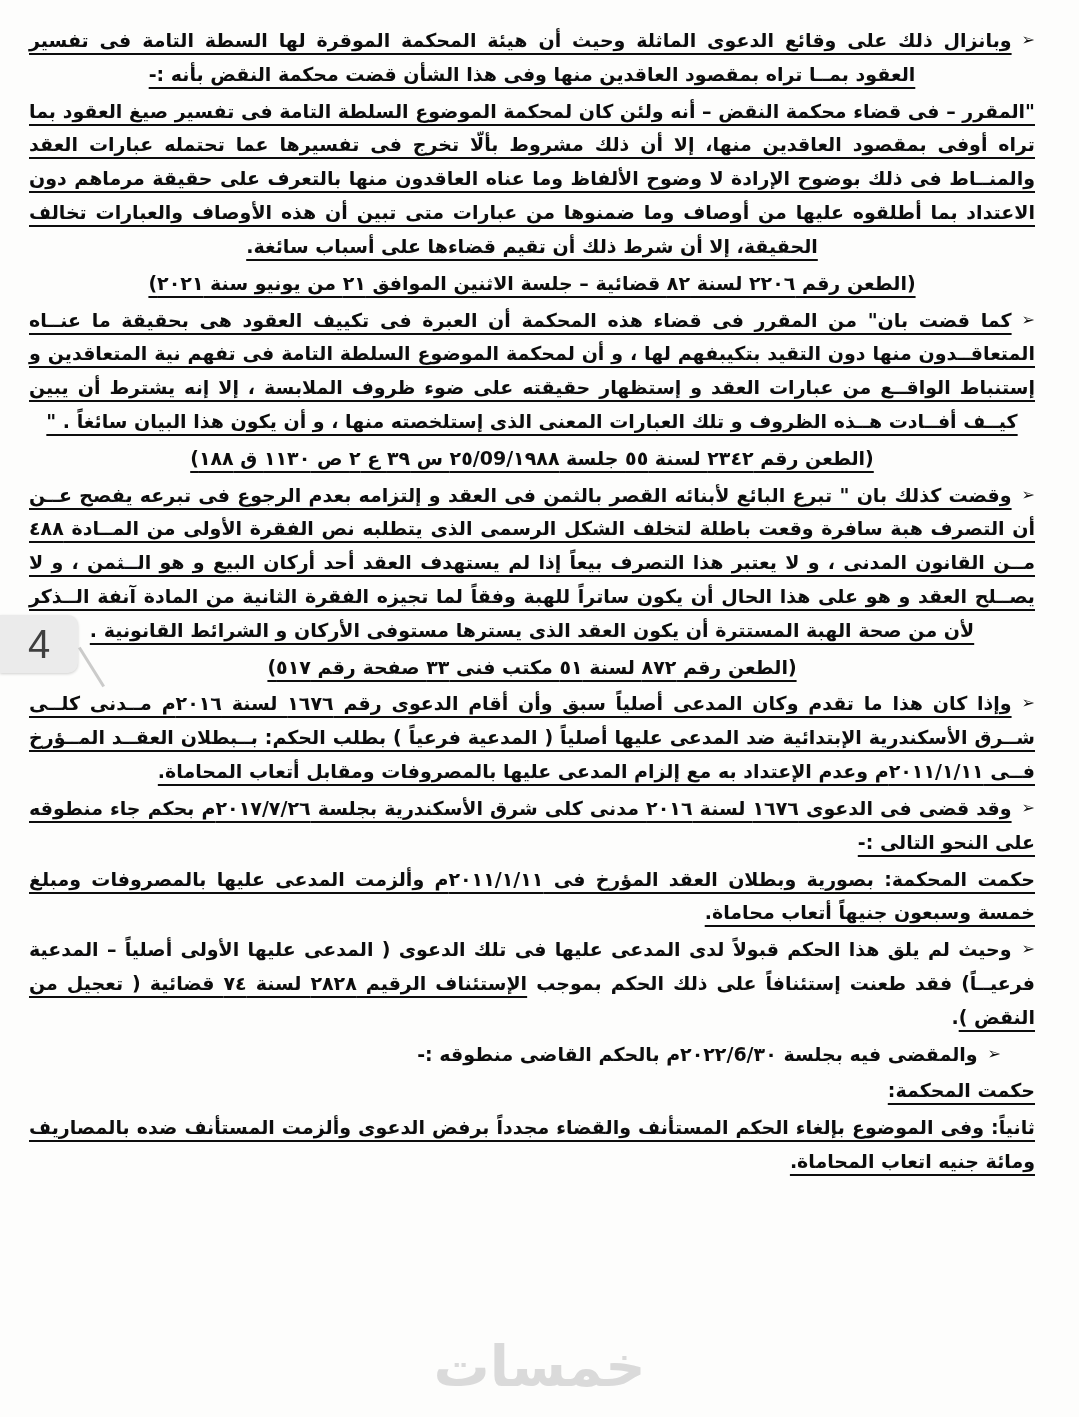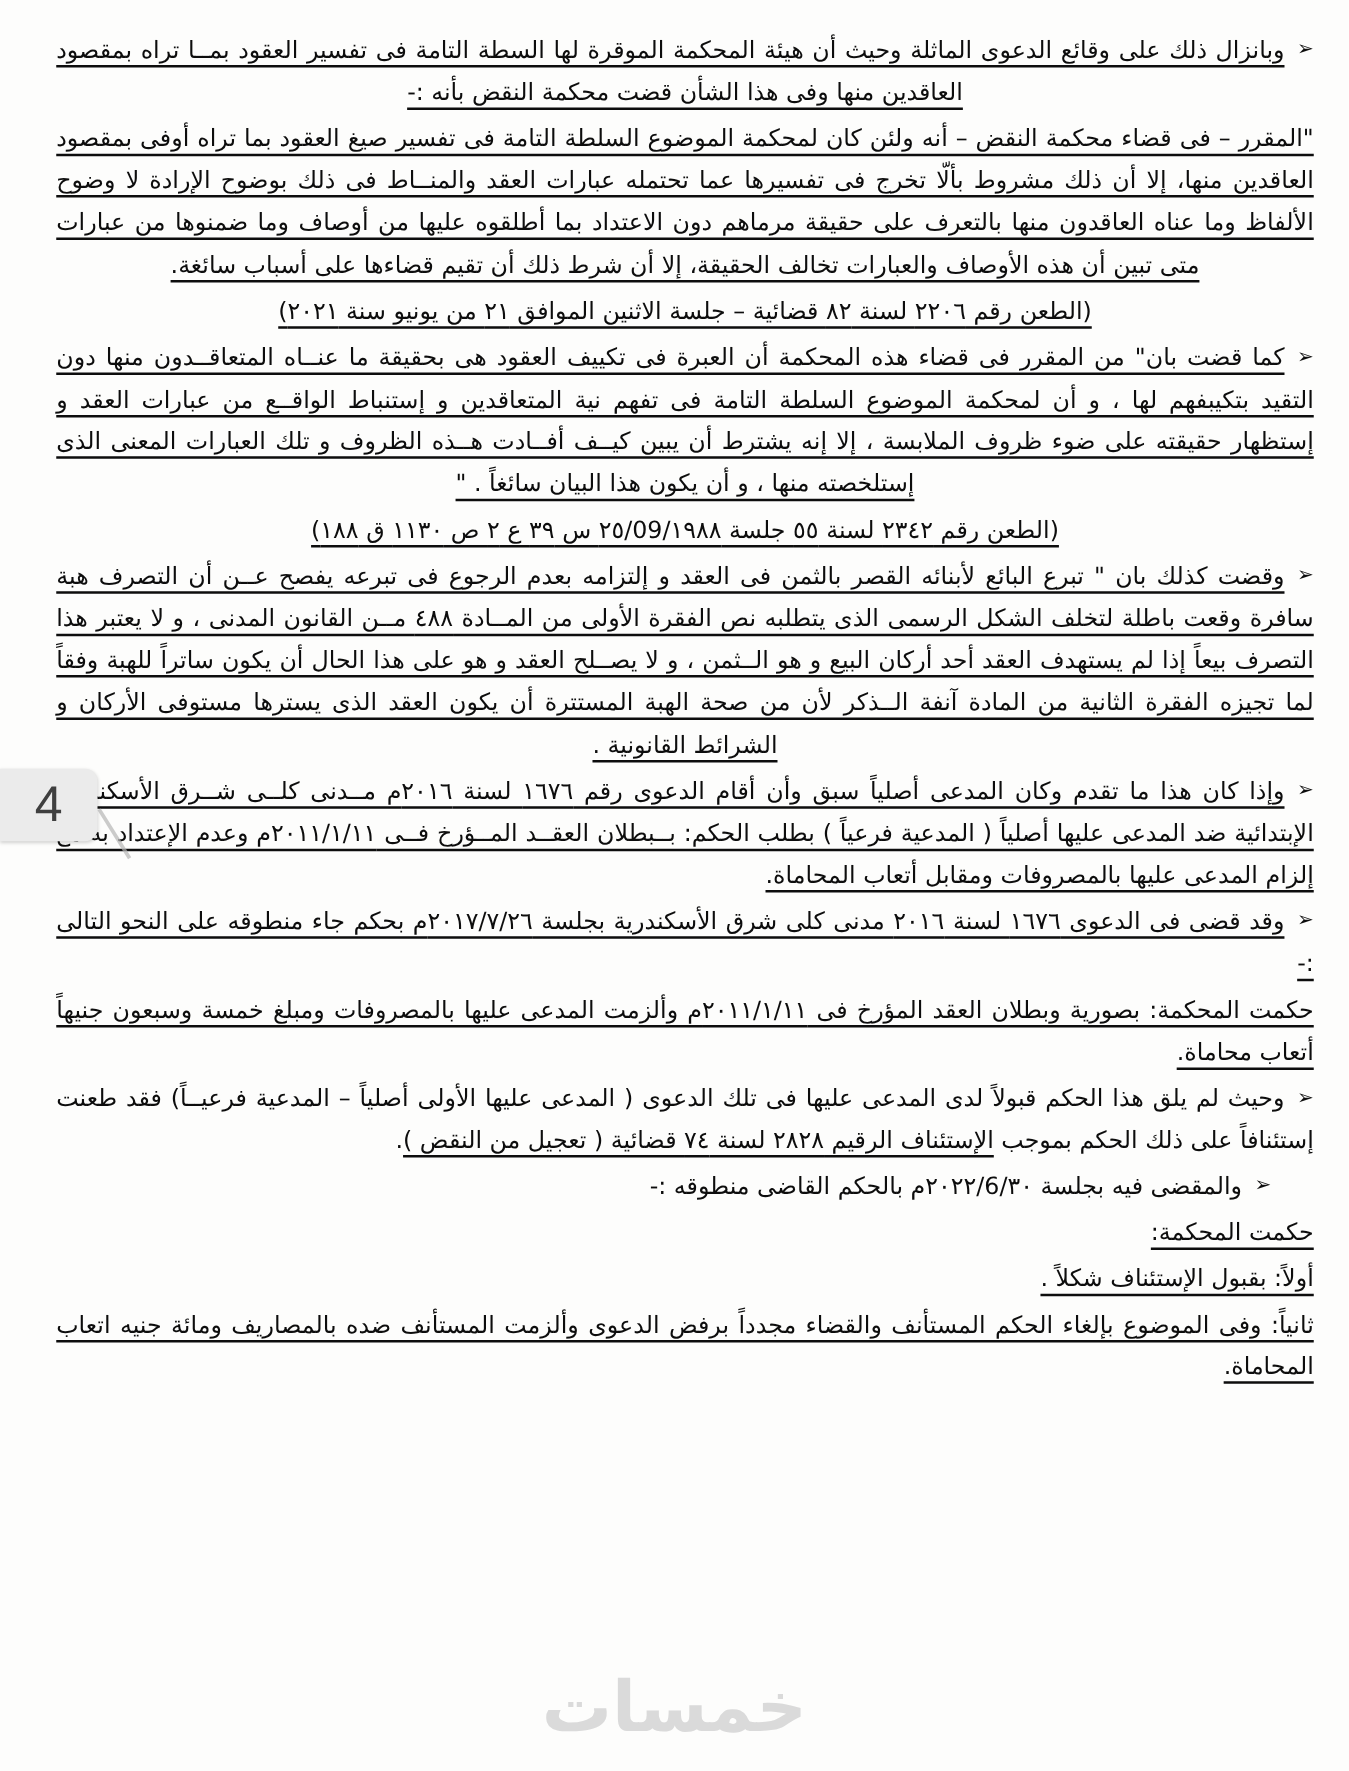--- a/index.html
+++ b/index.html
@@ -11,24 +11,24 @@
   .page {
     position: relative;
     width: 1079px; height: 1417px;
     background: #fdfdfc;
     overflow: hidden;
     direction: rtl;
     font-family: "DejaVu Sans", "Liberation Sans", sans-serif;
   }
   .content {
     position: absolute;
-    top: 24px; right: 28px;
+    top: 24px; right: 44px;
     width: 1006px;
     color: #0d0d0d;
-    font-weight: 400;
+    font-weight: 700;
     font-size: 19px;
     line-height: 1.78;
   }
   .para {
     margin: 0 0 3px 0;
     text-align: justify;
     text-align-last: right;
   }
   .para.last-center { text-align-last: center; }
   .cite {
@@ -87,35 +87,35 @@
     <p class="para u last-center"><span>"المقرر – فى قضاء محكمة النقض – أنه ولئن كان لمحكمة الموضوع السلطة التامة فى تفسير صيغ العقود بما تراه أوفى بمقصود العاقدين منها، إلا أن ذلك مشروط بألّا تخرج فى تفسيرها عما تحتمله عبارات العقد والمنــاط فى ذلك بوضوح الإرادة لا وضوح الألفاظ وما عناه العاقدون منها بالتعرف على حقيقة مرماهم دون الاعتداد بما أطلقوه عليها من أوصاف وما ضمنوها من عبارات متى تبين أن هذه الأوصاف والعبارات تخالف الحقيقة، إلا أن شرط ذلك أن تقيم قضاءها على أسباب سائغة.</span></p>
 
     <p class="para u cite"><span>(الطعن رقم ٢٢٠٦ لسنة ٨٢ قضائية – جلسة الاثنين الموافق ٢١ من يونيو سنة ٢٠٢١)</span></p>
 
     <p class="para u last-center"><span class="bullet">➢</span><span>كما قضت بان" من المقرر فى قضاء هذه المحكمة أن العبرة فى تكييف العقود هى بحقيقة ما عنــاه المتعاقــدون منها دون التقيد بتكيبفهم لها ، و أن لمحكمة الموضوع السلطة التامة فى تفهم نية المتعاقدين و إستنباط الواقــع من عبارات العقد و إستظهار حقيقته على ضوء ظروف الملابسة ، إلا إنه يشترط أن يبين كيــف أفــادت هــذه الظروف و تلك العبارات المعنى الذى إستلخصته منها ، و أن يكون هذا البيان سائغاً . "</span></p>
 
     <p class="para u cite"><span>(الطعن رقم ٢٣٤٢ لسنة ٥٥ جلسة ٢٥/09/١٩٨٨ س ٣٩ ع ٢ ص ١١٣٠ ق ١٨٨)</span></p>
 
     <p class="para u last-center"><span class="bullet">➢</span><span>وقضت كذلك بان " تبرع البائع لأبنائه القصر بالثمن فى العقد و إلتزامه بعدم الرجوع فى تبرعه يفصح عــن أن التصرف هبة سافرة وقعت باطلة لتخلف الشكل الرسمى الذى يتطلبه نص الفقرة الأولى من المــادة ٤٨٨ مــن القانون المدنى ، و لا يعتبر هذا التصرف بيعاً إذا لم يستهدف العقد أحد أركان البيع و هو الــثمن ، و لا يصــلح العقد و هو على هذا الحال أن يكون ساتراً للهبة وفقاً لما تجيزه الفقرة الثانية من المادة آنفة الــذكر لأن من صحة الهبة المستترة أن يكون العقد الذى يسترها مستوفى الأركان و الشرائط القانونية .</span></p>
 
+    <p class="para u cite"><span>(الطعن رقم ٨٧٢ لسنة ٥١ مكتب فنى ٣٣ صفحة رقم ٥١٧)</span></p>
 
     <p class="para u"><span class="bullet">➢</span><span>وإذا كان هذا ما تقدم وكان المدعى أصلياً سبق وأن أقام الدعوى رقم ١٦٧٦ لسنة ٢٠١٦م مــدنى كلــى شــرق الأسكندرية الإبتدائية ضد المدعى عليها أصلياً ( المدعية فرعياً ) بطلب الحكم: بــبطلان العقــد المــؤرخ فــى ٢٠١١/١/١١م وعدم الإعتداد به مع إلزام المدعى عليها بالمصروفات ومقابل أتعاب المحاماة.</span></p>
 
 
     <p class="para u"><span class="bullet">➢</span><span>وقد قضى فى الدعوى ١٦٧٦ لسنة ٢٠١٦ مدنى كلى شرق الأسكندرية بجلسة ٢٠١٧/٧/٢٦م بحكم جاء منطوقه على النحو التالى :-</span></p>
 
     <p class="para u"><span>حكمت المحكمة: بصورية وبطلان العقد المؤرخ فى ٢٠١١/١/١١م وألزمت المدعى عليها بالمصروفات ومبلغ خمسة وسبعون جنيهاً أتعاب محاماة.</span></p>
 
     <p class="para"><span class="bullet">➢</span><span>وحيث لم يلق هذا الحكم قبولاً لدى المدعى عليها فى تلك الدعوى ( المدعى عليها الأولى أصلياً – المدعية فرعيــاً) فقد طعنت إستئنافاً على ذلك الحكم بموجب </span><span class="useg">الإستئناف الرقيم ٢٨٢٨ لسنة ٧٤ قضائية ( تعجيل من النقض )</span><span>.</span></p>
 
     <p class="para indent1"><span class="bullet">➢</span><span>والمقضى فيه بجلسة ٢٠٢٢/6/٣٠م بالحكم القاضى منطوقه :-</span></p>
 
     <p class="para u"><span>حكمت المحكمة:</span></p>
 
-    <p class="para u"><span>أولاً: بقبول الإستئناف شكلاً .</span></p>
 
     <p class="para u"><span>ثانياً: وفى الموضوع بإلغاء الحكم المستأنف والقضاء مجدداً برفض الدعوى وألزمت المستأنف ضده بالمصاريف ومائة جنيه اتعاب المحاماة.</span></p>
 
   </div>
 
   <div class="page-tab">
       <span>4</span>
     </div>
   <div class="tab-artifact"></div>
 

